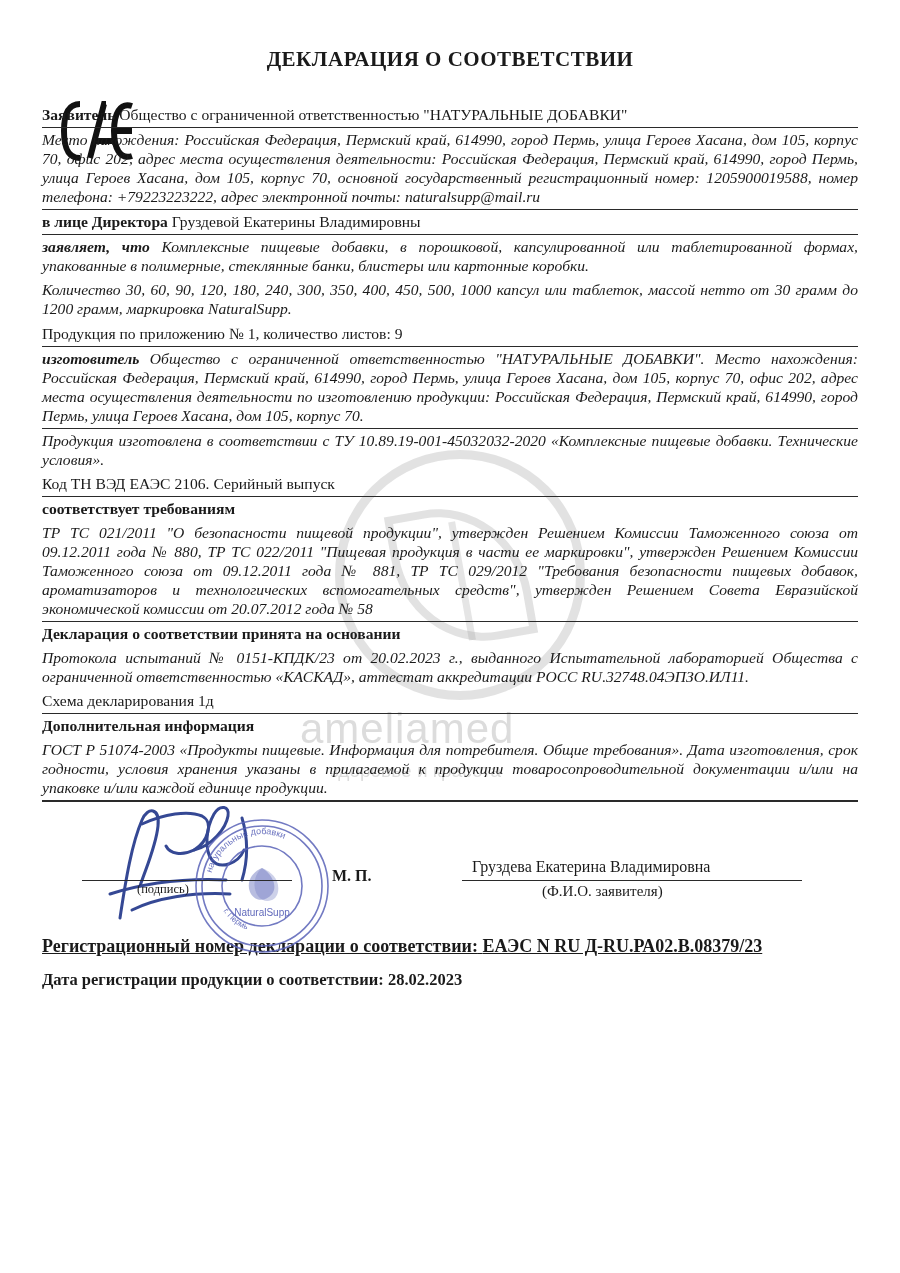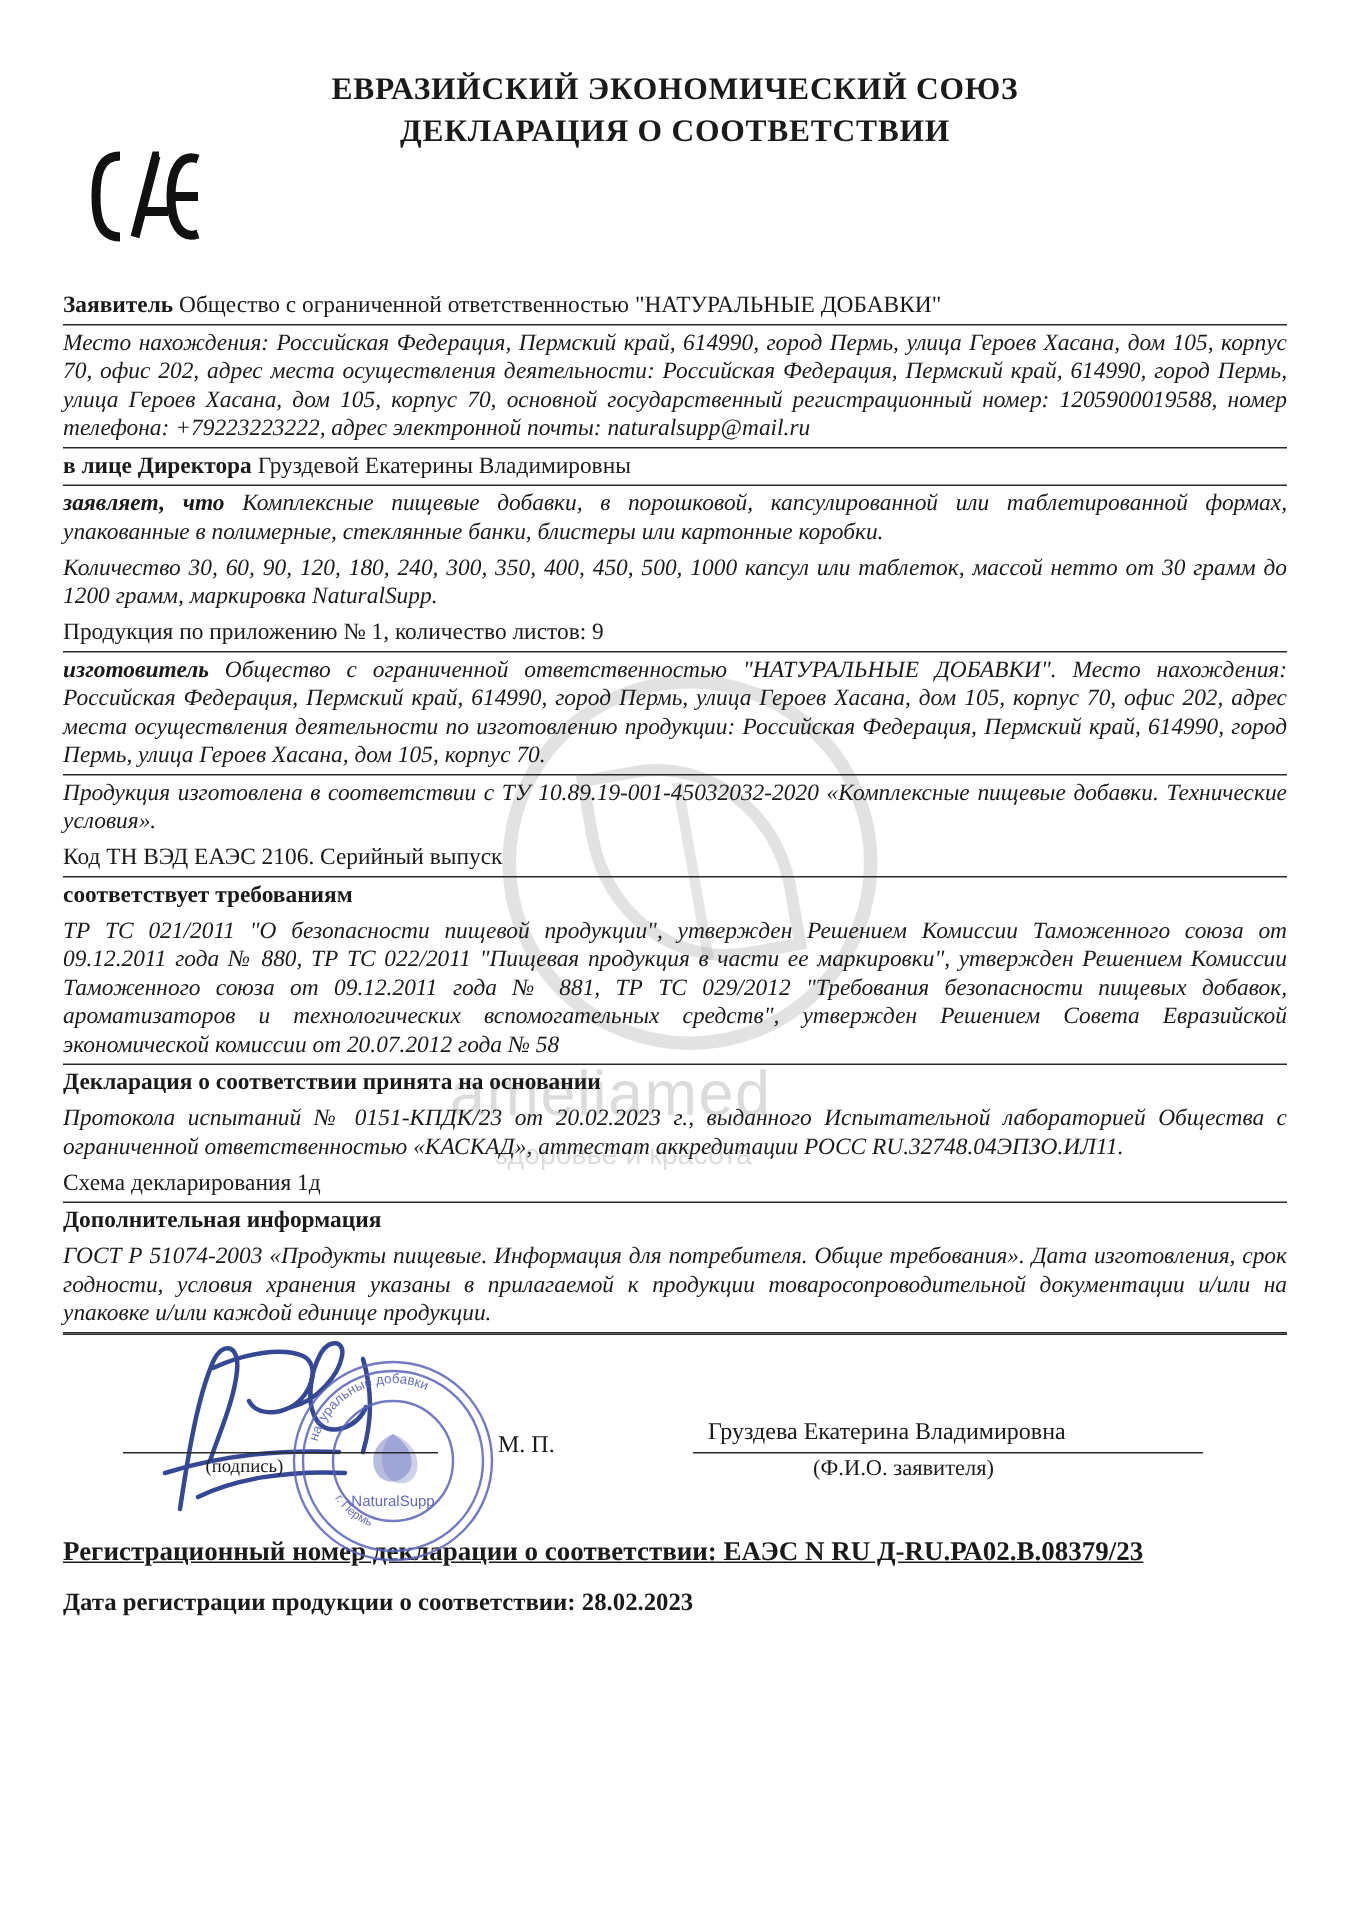--- a/index.html
+++ b/index.html
@@ -96,21 +96,21 @@
     left: 60px;
     top: 100px;
     width: 76px;
     height: 62px;
   }
   .eac-mark svg { display: block; }
 
   
   .content {
     position: relative;
-    margin-top: 90px;
+    margin-top: 30px;
     font-size: 15.6px;
     line-height: 1.22;
   }
   .row {
     padding: 2px 0 3px 0;
   }
   .hr {
     border-top: 1px solid #2a2a2a;
   }
   .b { font-weight: bold; }
@@ -134,21 +134,21 @@
   .sig-cap-left {
     position: absolute;
     left: 95px;
     top: 74px;
     font-size: 12.5px;
   }
   .mp {
     position: absolute;
     left: 290px;
     top: 58px;
-    font-weight: normal;
+    font-weight: bold;
     font-size: 16px;
     text-align: right;
   }
   .sig-line-right {
     position: absolute;
     left: 420px;
     top: 72px;
     width: 340px;
     border-top: 1px solid #2a2a2a;
   }
@@ -201,21 +201,20 @@
 <div class="page">
 
   <div class="wm-wrap">
     <div class="wm-circle"></div>
     <div class="wm-leaf"></div>
     <div class="wm-text">ameliamed</div>
     <div class="wm-sub">здоровье и красота</div>
   </div>
 
   <div class="doc-title">
-    <span>ЕВРАЗИЙСКИЙ  ЭКОНОМИЧЕСКИЙ  СОЮЗ</span>
     <span class="l2">ДЕКЛАРАЦИЯ О СООТВЕТСТВИИ</span>
   </div>
 
   <div class="eac-mark">
     <svg width="76" height="62" viewBox="0 0 76 62" xmlns="http://www.w3.org/2000/svg">
       <g fill="none" stroke="#111" stroke-width="6">
         <path d="M20 4 C6 4, 4 18, 4 31 C4 44, 6 58, 20 58"></path>
         <path d="M30 58 L44 4 L46 4"></path>
         <path d="M34 41 L52 41"></path>
         <path d="M72 6 C60 2, 54 14, 54 31 C54 48, 60 60, 72 56"></path>

